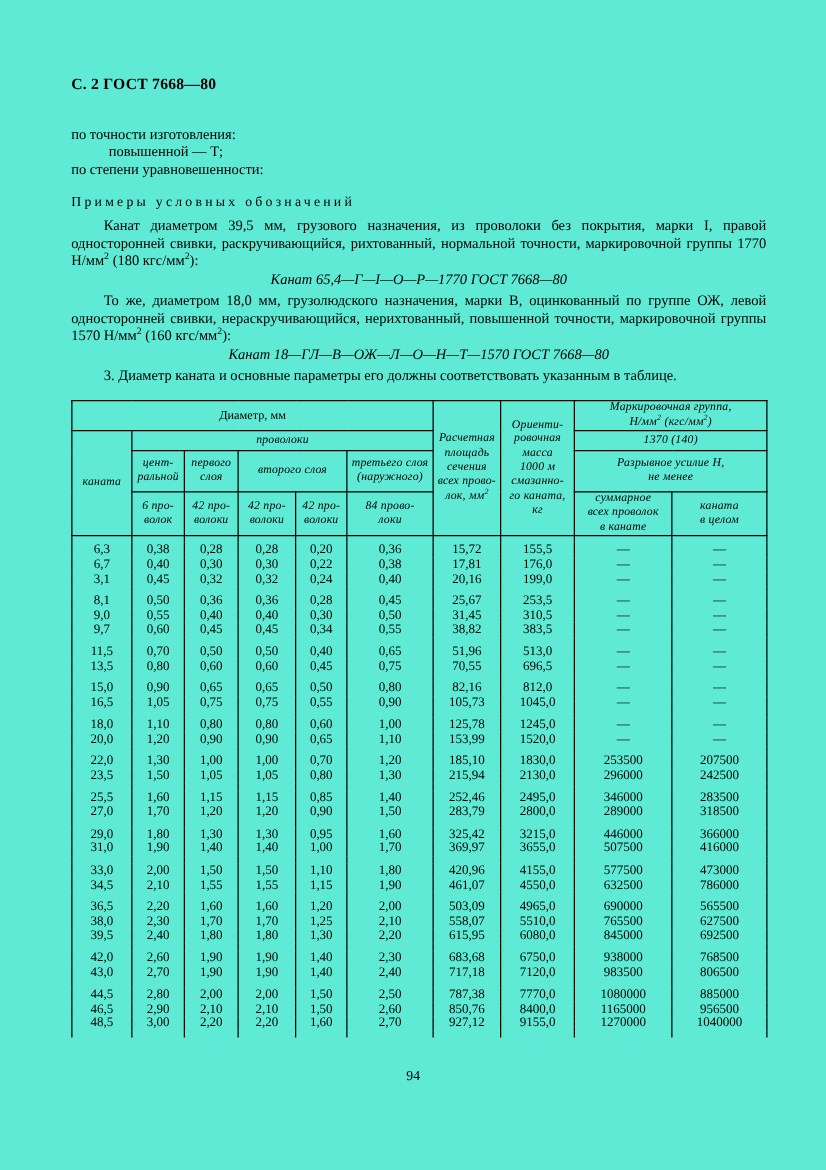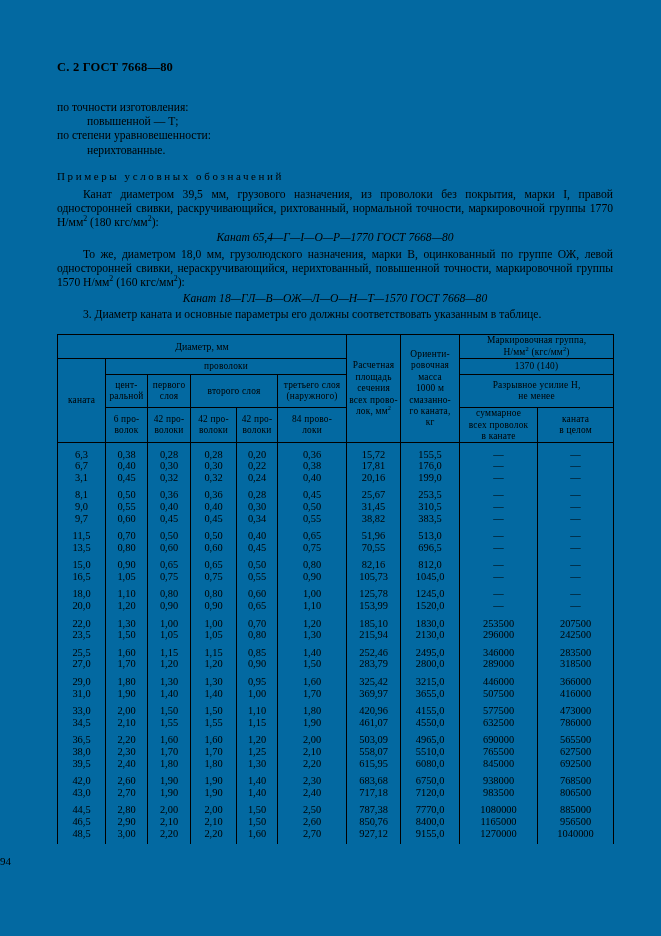--- a/index.html
+++ b/index.html
@@ -13,21 +13,21 @@
     font-family: "Liberation Serif", "DejaVu Serif", serif;
     color: #000000;
     position: relative;
     overflow: hidden;
   }
   .page {
     position: absolute;
     left: 0; top: 0;
     width: 661px;
     height: 936px;
-    background: #0369a1;
+    background: #5eead4;
   }
   .content {
     position: absolute;
     left: 57px;
     top: 60px;
     width: 556px;
   }
 
   
   .runhead {
@@ -77,21 +77,21 @@
     table-layout: fixed;
   }
   table.gost td, table.gost th {
     border: 0.8px solid #000;
     padding: 0;
     font-weight: normal;
     vertical-align: middle;
     text-align: center;
     line-height: 11.4px;
   }
-  .hd { font-size: 9.4px; line-height: 11px; padding: 3px 2px; letter-spacing: .2px;}
+  .hd { font-size: 9.4px; line-height: 11px; padding: 3px 2px; letter-spacing: .2px; font-style: italic;}
   .hd-big { font-size: 9.8px; padding: 3px 2px; }
   .topline td { border-top: 2.2px solid #000; }
   .botline td { border-bottom: 2.2px solid #000; }
 
   td.num {
     text-align: right;
     padding: 0 9px 0 0;
     font-size: 10.4px;
     line-height: 11.6px;
     height: 11.6px;
@@ -103,36 +103,35 @@
   tr.data td { border-top: none; border-bottom: none; }
   tr.gap td { height: 6px; border-top: none; border-bottom: none; }
   tr.pad td { height: 5px; border-top: none; border-bottom: none; }
   td.dash { text-align: center; padding: 0; }
 
   .pagenum {
     position: absolute;
     left: 0;
     width: 661px;
     top: 855px;
-    text-align: left;
+    text-align: center;
     font-size: 11px;
   }
 </style>
 </head>
 <body>
 
 <div class="page">
   <div class="content">
 
     <div class="runhead">С. 2 ГОСТ 7668—80</div>
 
     <div class="ptext plain">по точности изготовления:</div>
     <div class="ptext ind1">повышенной — Т;</div>
     <div class="ptext plain">по степени уравновешенности:</div>
-    <div class="ptext ind1">нерихтованные.</div>
 
     <div class="heading-spaced">Примеры условных обозначений</div>
 
     <p class="ptext indent-first"><span>Канат диаметром 39,5 мм, грузового назначения, из проволоки без покрытия, марки I, правой односторонней свивки, раскручивающийся, рихтованный, нормальной точности, маркировочной группы 1770 Н/мм</span><sup>2</sup><span> (180 кгс/мм</span><sup>2</sup><span>):</span></p>
 
     <p class="desig">Канат 65,4—Г—I—О—Р—1770 ГОСТ 7668—80</p>
 
     <p class="ptext indent-first para-block"><span>То же, диаметром 18,0 мм, грузолюдского назначения, марки В, оцинкованный по группе ОЖ, левой односторонней свивки, нераскручивающийся, нерихтованный, повышенной точности, маркировочной группы 1570 Н/мм</span><sup>2</sup><span> (160 кгс/мм</span><sup>2</sup><span>):</span></p>
 
     <p class="desig">Канат 18—ГЛ—В—ОЖ—Л—О—Н—Т—1570 ГОСТ 7668—80</p>

